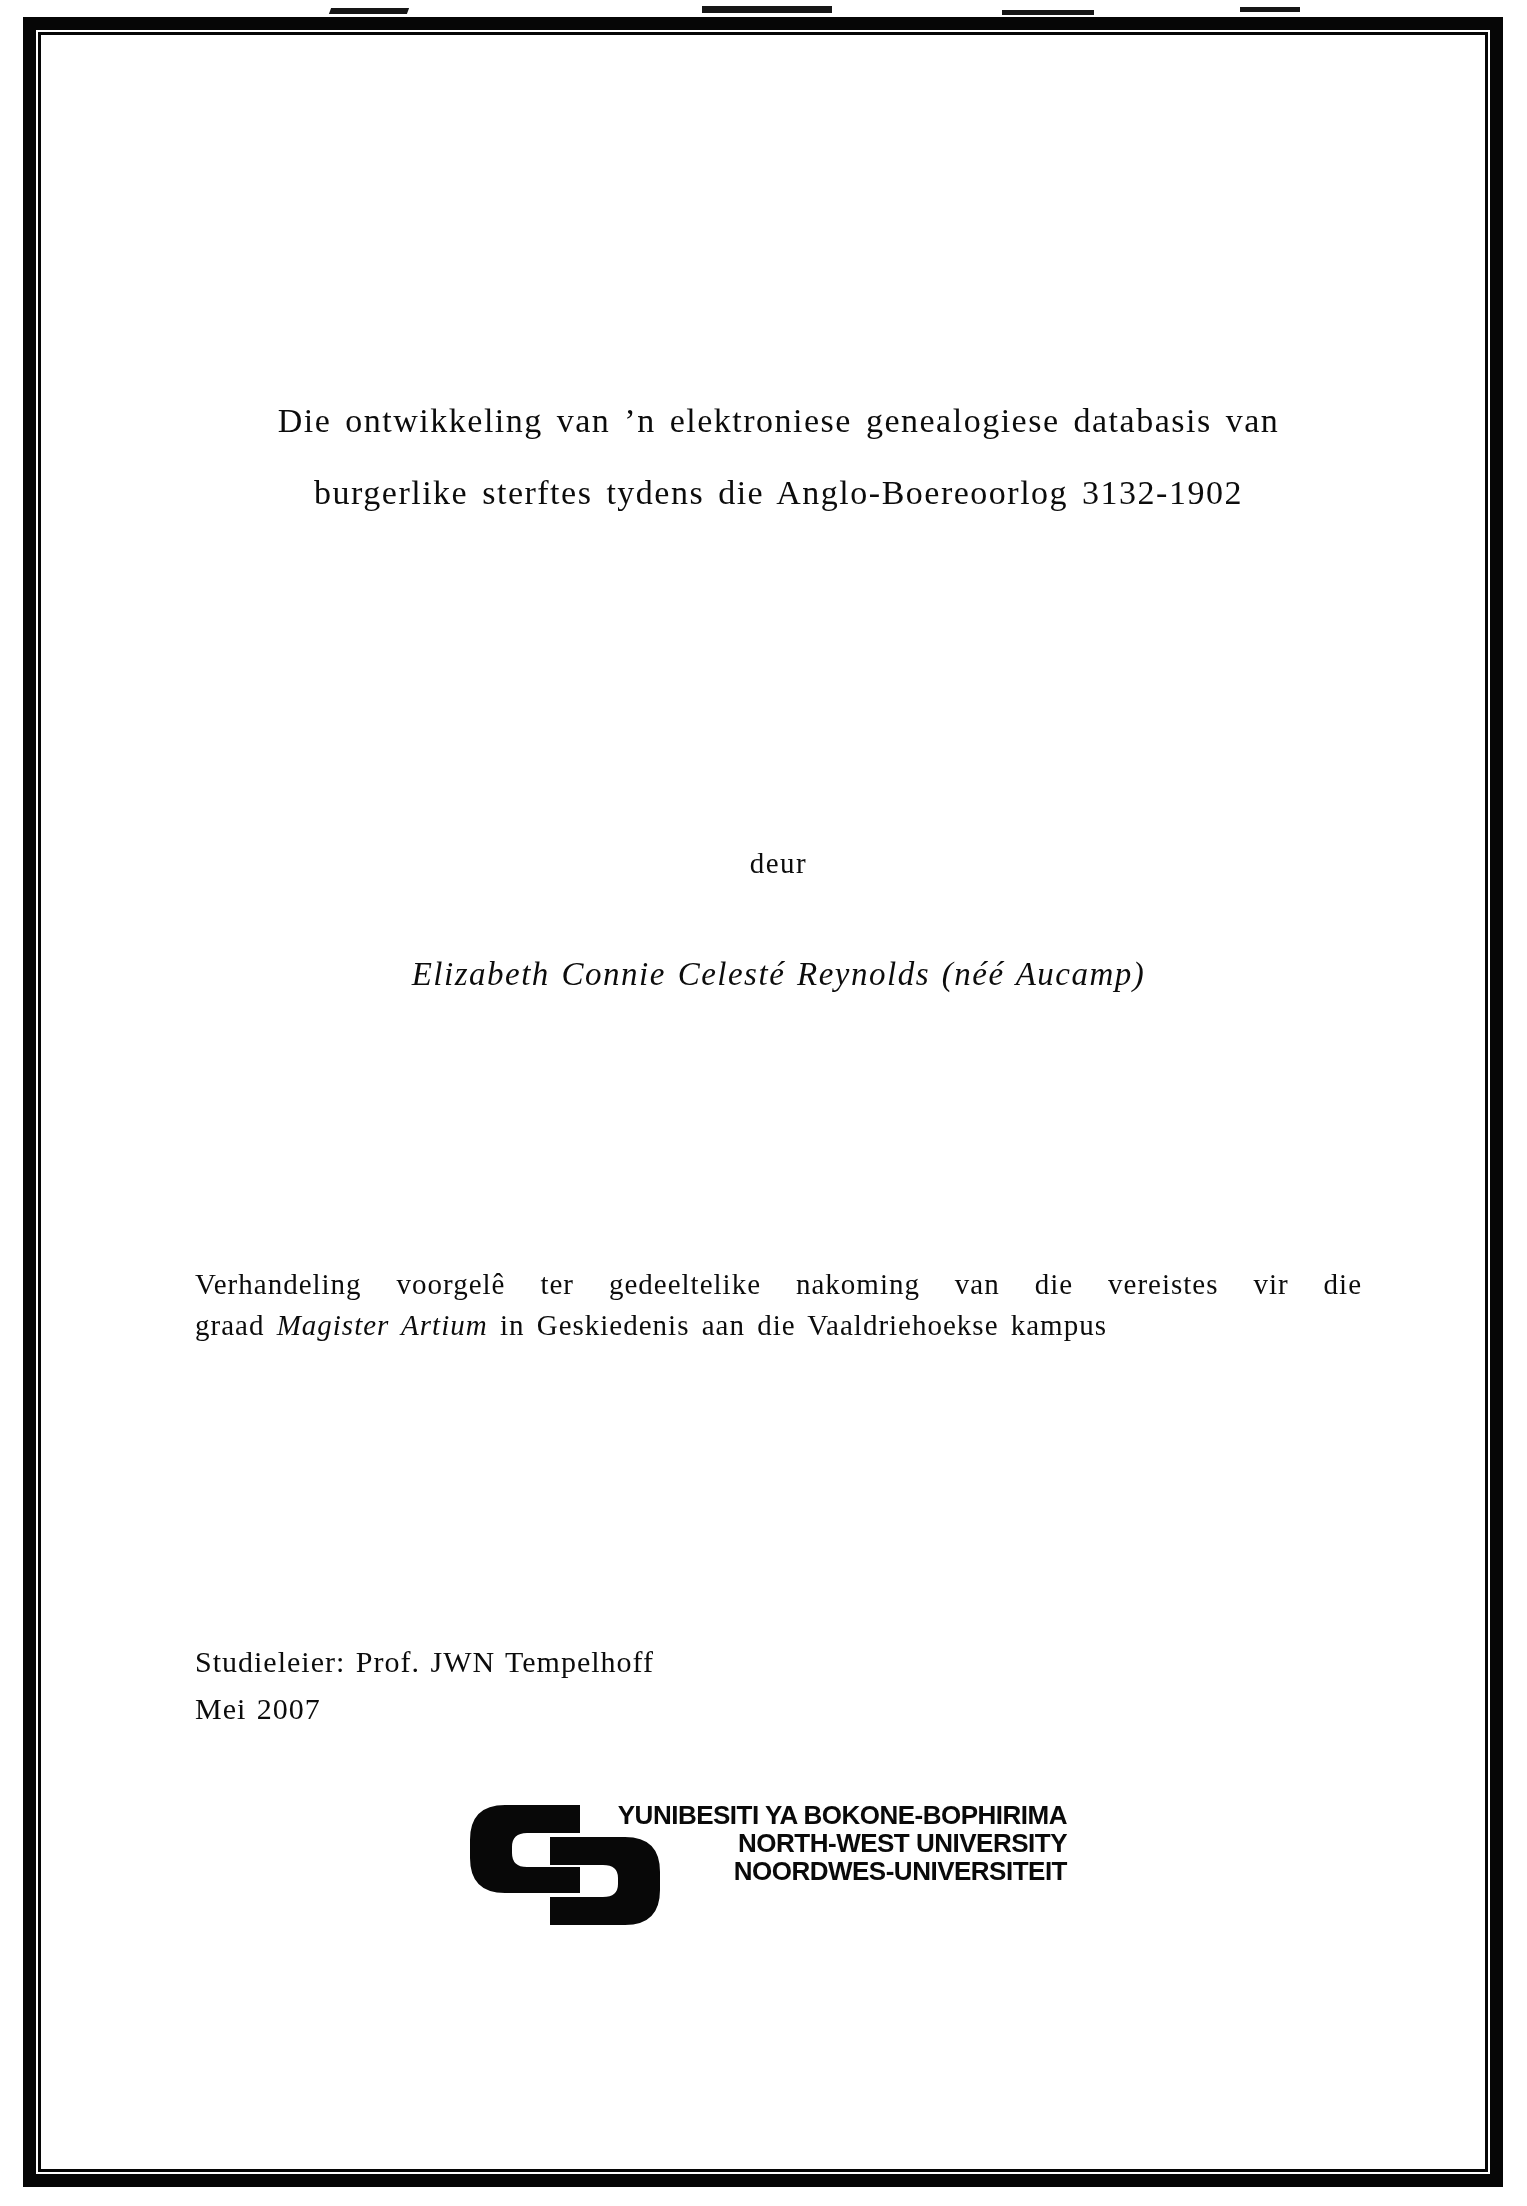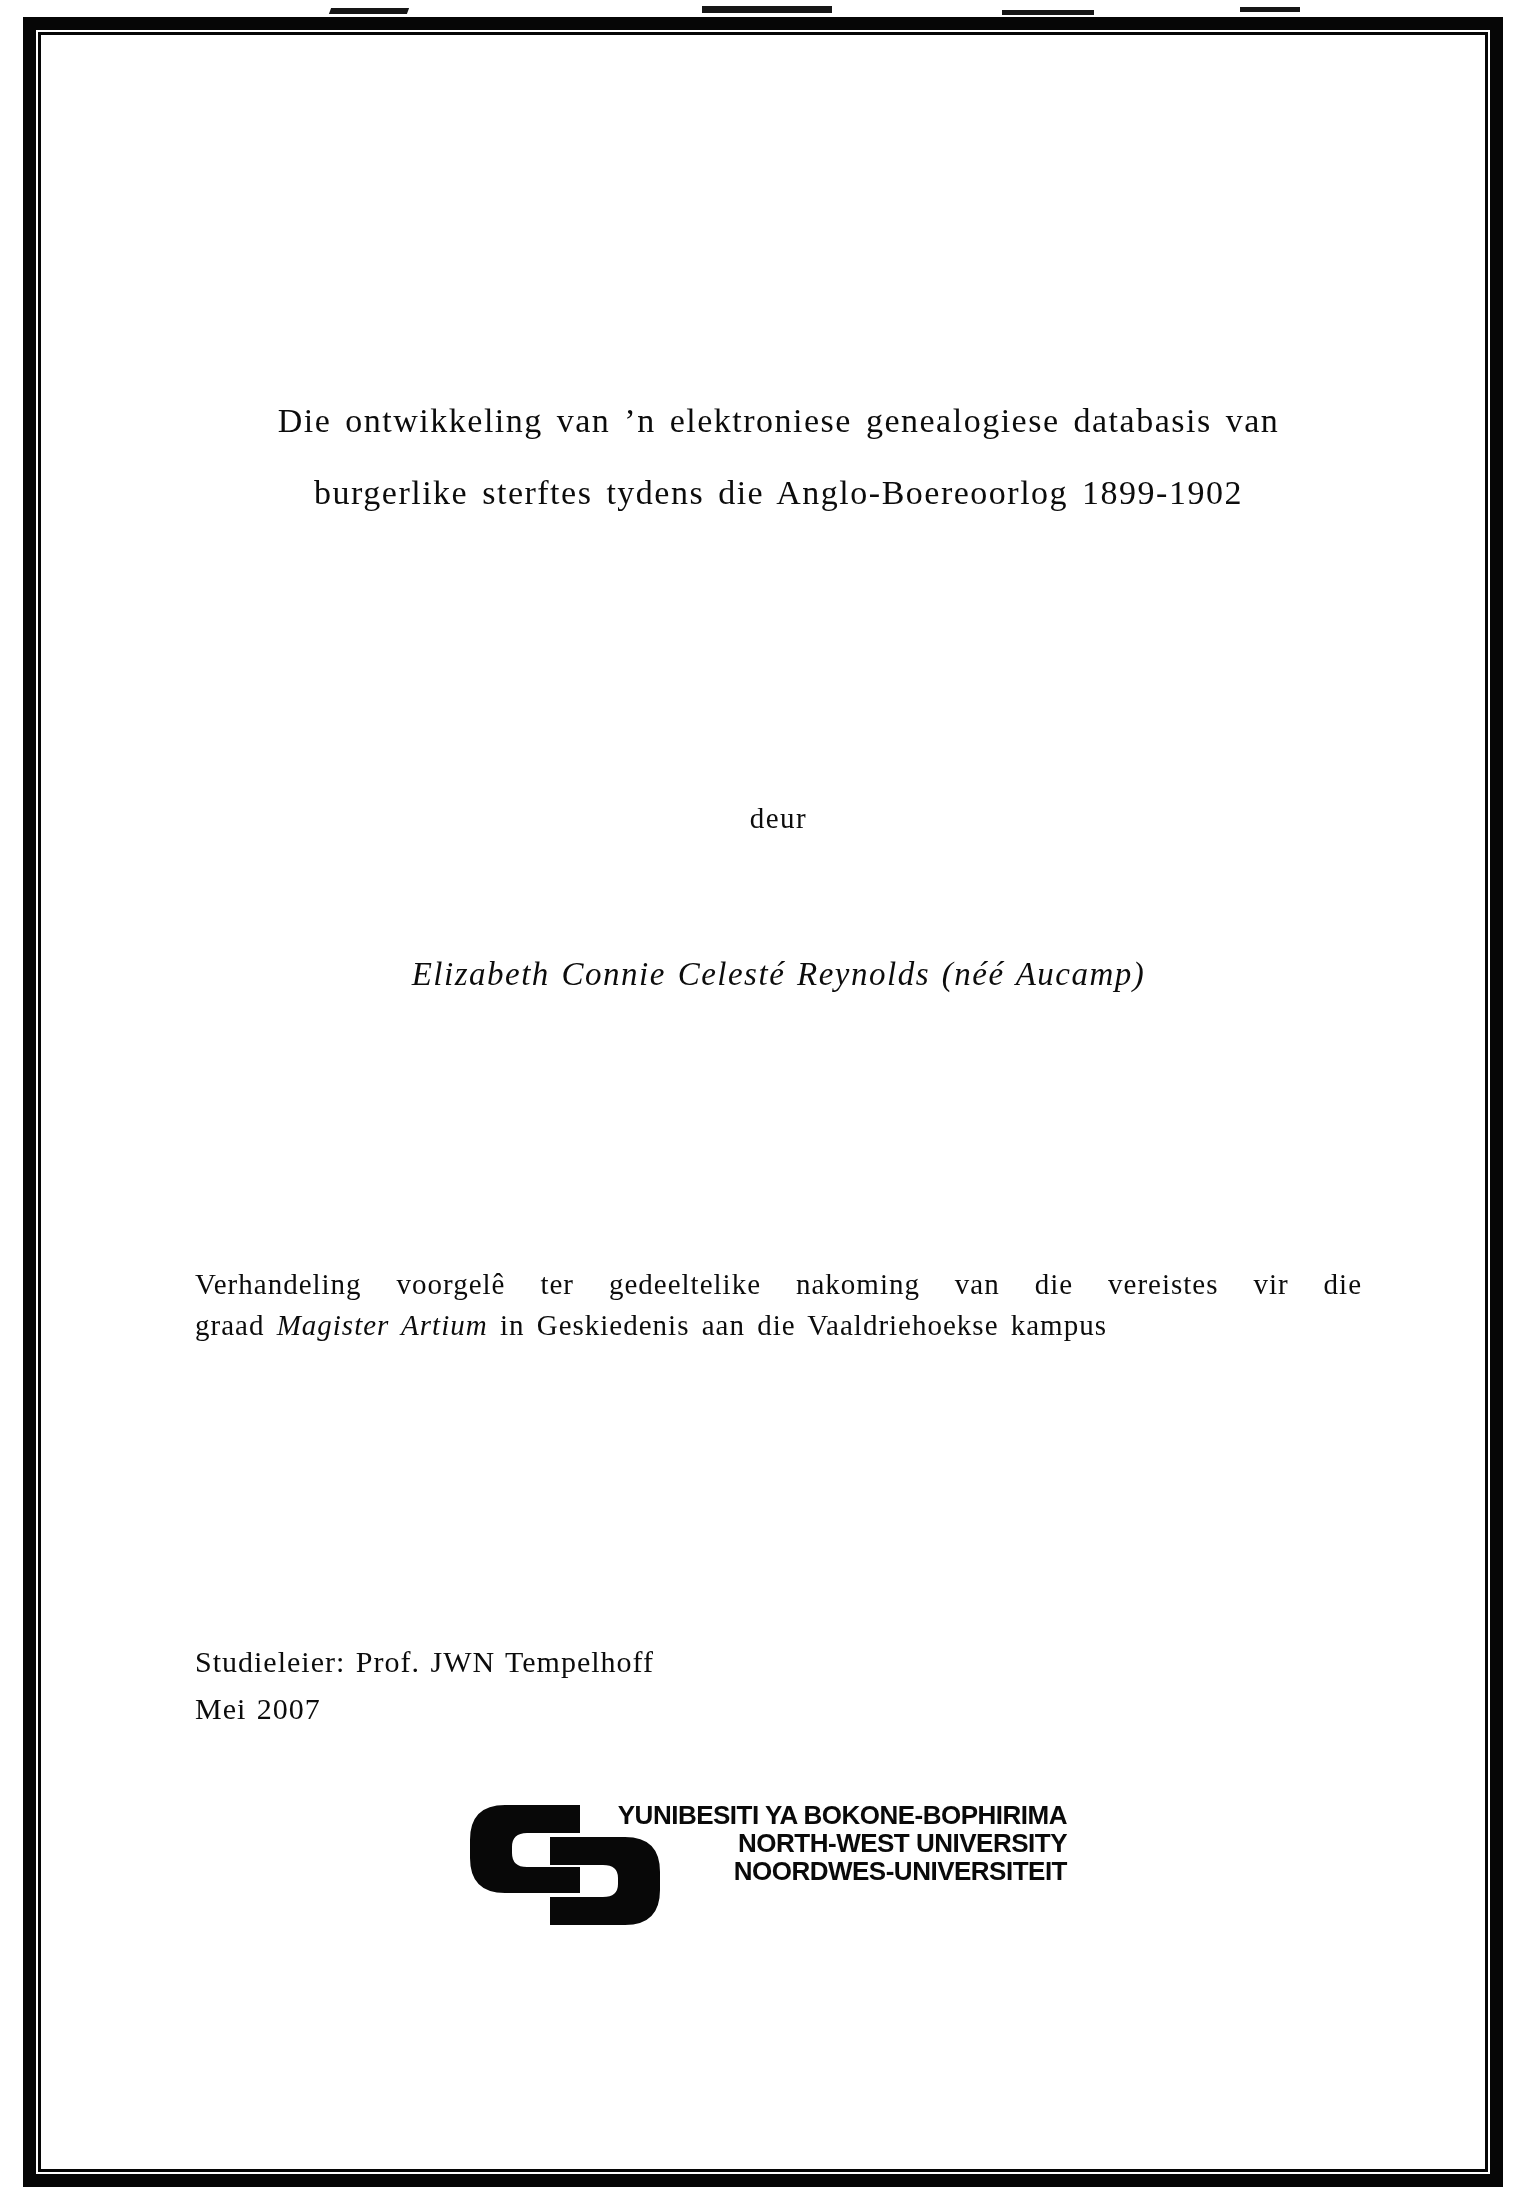--- a/index.html
+++ b/index.html
@@ -36,21 +36,21 @@
 
   .title {
     top: 385px;
     text-align: center;
     font-size: 34px;
     line-height: 72px;
     letter-spacing: 1.5px;
     word-spacing: 4px;
   }
   .byline {
-    top: 798px;
+    top: 843px;
     text-align: center;
     font-size: 29px;
     line-height: 40px;
     letter-spacing: 1.5px;
   }
   .author {
     top: 950px;
     text-align: center;
     font-size: 33px;
     line-height: 48px;
@@ -106,21 +106,21 @@
   <div class="artifact a2"></div>
   <div class="artifact a3"></div>
   <div class="artifact a4"></div>
 
   <div class="frame">
     <div class="frame-inner"></div>
   </div>
 
   <div class="content-col title">
     <div>Die ontwikkeling van ’n elektroniese genealogiese databasis van</div>
-    <div>burgerlike sterftes tydens die Anglo-Boereoorlog 1899-1902</div>
+    <div>burgerlike sterftes tydens die Anglo-Boereoorlog 3132-1902</div>
   </div>
 
   <div class="content-col byline">deur</div>
 
   <div class="content-col author">Elizabeth Connie Celesté Reynolds (néé Aucamp)</div>
 
   <div class="content-col declaration">
     <div class="decl-justified">Verhandeling voorgelê ter gedeeltelike nakoming van die vereistes vir die</div>
     <div><span>graad </span><span class="it">Magister Artium</span><span> in Geskiedenis aan die Vaaldriehoekse kampus</span></div>
   </div>

